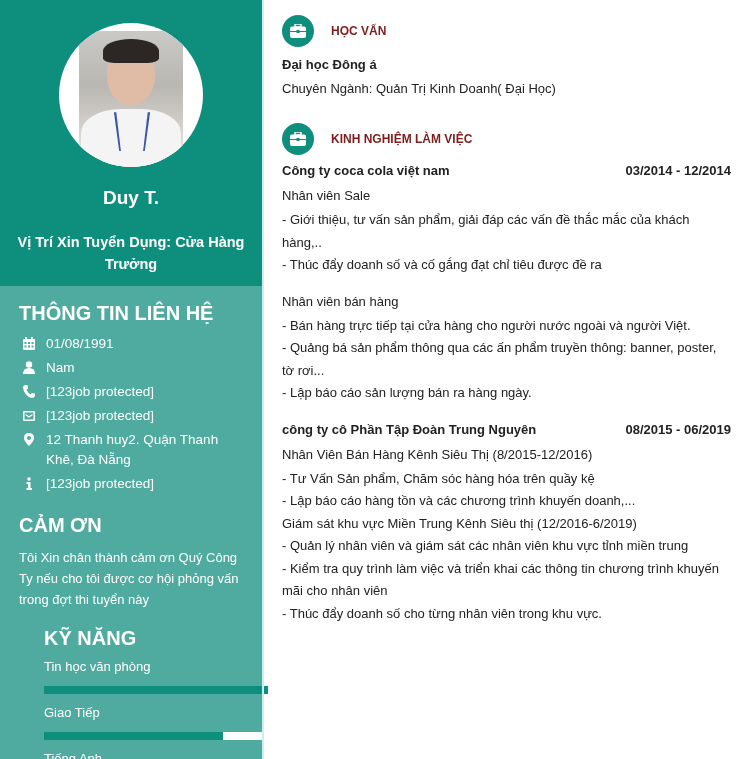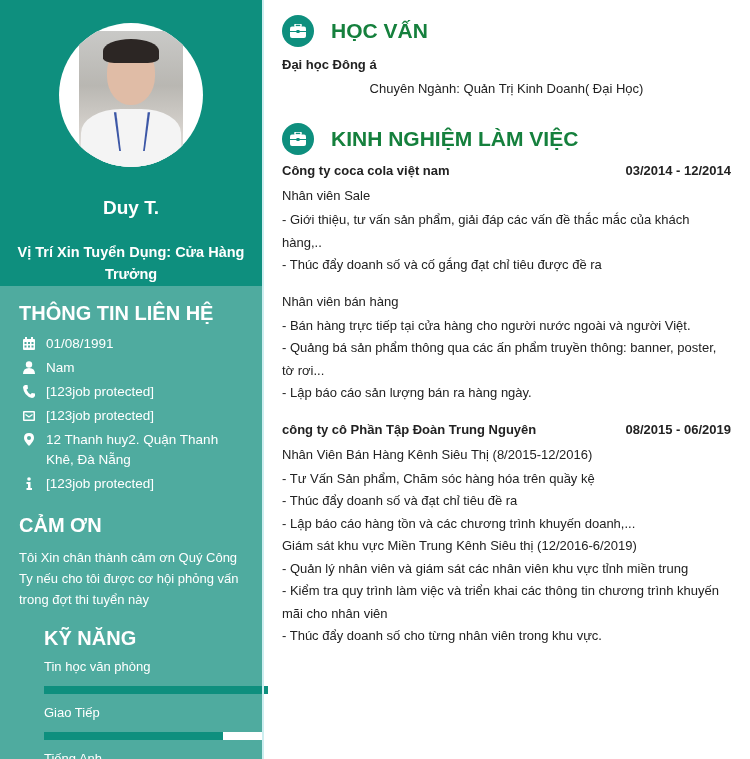--- a/index.html
+++ b/index.html
@@ -7,21 +7,21 @@
     body { font-family: "Liberation Sans", sans-serif; position: relative; }
 
     .left { position: absolute; left: 0; top: 0; width: 262px; height: 759px; background: #4fab9f; color: #fff; }
     .profile { height: 286px; background: #0e8f7e; text-align: center; padding-top: 23px; }
     .avatar { width: 144px; height: 144px; border-radius: 50%; background: #fff; margin: 0 auto; position: relative; overflow: hidden; }
     .avatar .photo { position: absolute; left: 20px; top: 8px; width: 104px; height: 136px; background: linear-gradient(#c9c9c7 0%, #b9b7b2 40%, #d8d4cf 75%, #f3f3f3 100%); border-radius: 2px; }
     .avatar .head { position: absolute; left: 48px; top: 22px; width: 48px; height: 60px; border-radius: 45% 45% 48% 48%; background: #e0bca6; }
     .avatar .hair { position: absolute; left: 44px; top: 16px; width: 56px; height: 24px; border-radius: 50% 50% 20% 20%; background: #2c2624; }
     .avatar .shirt { position: absolute; left: 22px; top: 86px; width: 100px; height: 60px; border-radius: 40% 40% 0 0; background: #f4f4f4; }
     .avatar .lanyard { position: absolute; left: 58px; top: 92px; width: 30px; height: 40px; border-left: 2px solid #3c57a6; border-right: 2px solid #3c57a6; transform: perspective(40px) rotateX(-20deg); }
-    .name { font-size: 19px; font-weight: bold; margin-top: 30px; }
+    .name { font-size: 19px; font-weight: bold; margin-top: 20px; }
     .position { font-size: 14.5px; font-weight: bold; line-height: 22px; margin-top: 22px; padding: 0 8px; }
 
     .section { padding: 0 19px; }
     .sec-title { font-size: 20px; font-weight: bold; text-transform: uppercase; }
     .contact { padding-top: 16px; }
     .contact .sec-title { margin-bottom: 9px; }
     .c-item { display: flex; font-size: 13.5px; line-height: 20px; margin-bottom: 4px; }
     .c-item .ic { width: 27px; flex: none; display: flex; justify-content: flex-start; padding-left: 4px; padding-top: 3px; }
     .c-item .ic svg { width: 12px; height: 13px; fill: #fff; }
     .thanks { margin-top: 20px; }
@@ -30,25 +30,25 @@
     .skills { margin-top: 17px; padding-left: 44px; }
     .skills .sec-title { margin-bottom: 8px; }
     .skill-label { font-size: 13px; line-height: 18px; margin-bottom: 10px; }
     .bar { width: 224px; height: 8px; background: #fff; margin-bottom: 10px; }
     .bar .fill { height: 100%; background: #0e8f7e; }
 
     .right { position: absolute; left: 262px; top: 0; width: 488px; height: 759px; border-left: 2px solid #cdeef0; padding: 0 19px 0 18px; color: #222; }
     .r-head { display: flex; align-items: center; height: 34px; margin-top: 14px; }
     .r-head .badge { width: 32px; height: 32px; border-radius: 50%; background: #0e8f7e; display: flex; align-items: center; justify-content: center; flex: none; }
     .r-head .badge svg { width: 16px; height: 14px; }
-    .r-head h2 { font-size: 21px; font-weight: bold; color: #15803d; margin-left: 17px; text-transform: uppercase; }
+    .r-head h2 { font-size: 12px; font-weight: bold; color: #7f1d1d; margin-left: 17px; text-transform: uppercase; }
     .edu { margin-top: 6px; }
     .bold { font-weight: bold; font-size: 13px; line-height: 22px; }
     .txt { font-size: 13px; line-height: 22px; }
-    .edu .txt { margin-top: 2px; text-align: center; }
+    .edu .txt { margin-top: 2px; }
     .exp-head { margin-top: 22px; }
     .job { margin-bottom: 14px; }
     .job-top { display: flex; justify-content: space-between; }
     .job .role { margin-top: 3px; margin-bottom: 2px; }
     .job .desc { font-size: 13px; line-height: 22.5px; }
     .exp-list { margin-top: 4px; }
   </style>
 </head>
 <body>
 
@@ -200,21 +200,20 @@
       <div class="desc">- Lập báo cáo sản lượng bán ra hàng ngày.</div>
     </div>
 
     <div class="job">
       <div class="job-top">
         <span class="bold">công ty cô Phần Tập Đoàn Trung Nguyên</span>
         <span class="bold">08/2015 - 06/2019</span>
       </div>
       <div class="txt role">Nhân Viên Bán Hàng Kênh Siêu Thị (8/2015-12/2016)</div>
       <div class="desc">- Tư Vấn Sản phẩm, Chăm sóc hàng hóa trên quầy kệ</div>
-      <div class="desc">-  Thúc đẩy doanh số và đạt chỉ tiêu đề ra</div>
       <div class="desc">- Lập báo cáo hàng tồn và các chương trình khuyến doanh,...</div>
       <div class="desc">Giám sát khu vực Miền Trung Kênh Siêu thị (12/2016-6/2019)</div>
       <div class="desc">- Quản lý nhân viên và giám sát các nhân viên khu vực tỉnh miền trung</div>
       <div class="desc">- Kiểm tra quy trình làm việc và triển khai các thông tin chương trình khuyến mãi cho nhân viên</div>
       <div class="desc">- Thúc đẩy doanh số cho từng nhân viên trong khu vực.</div>
     </div>
   </div>
 </div>
 
 </body></html>

